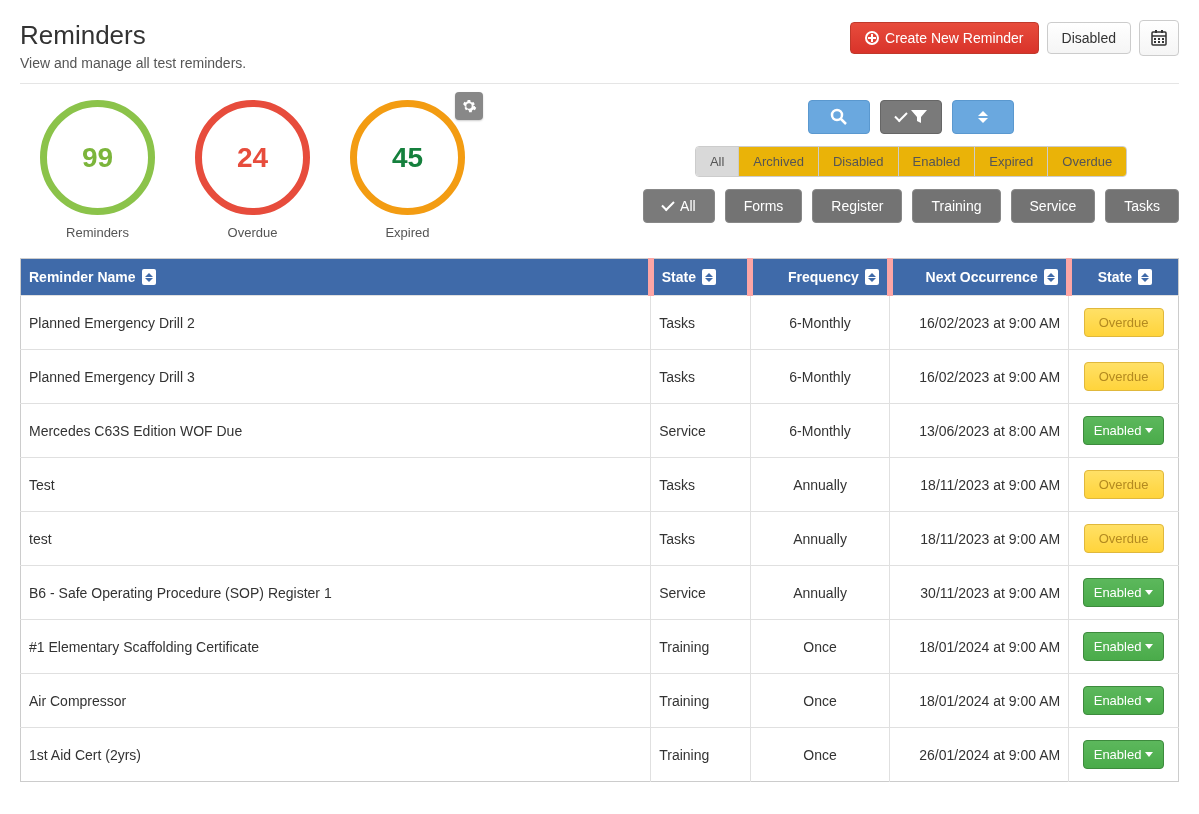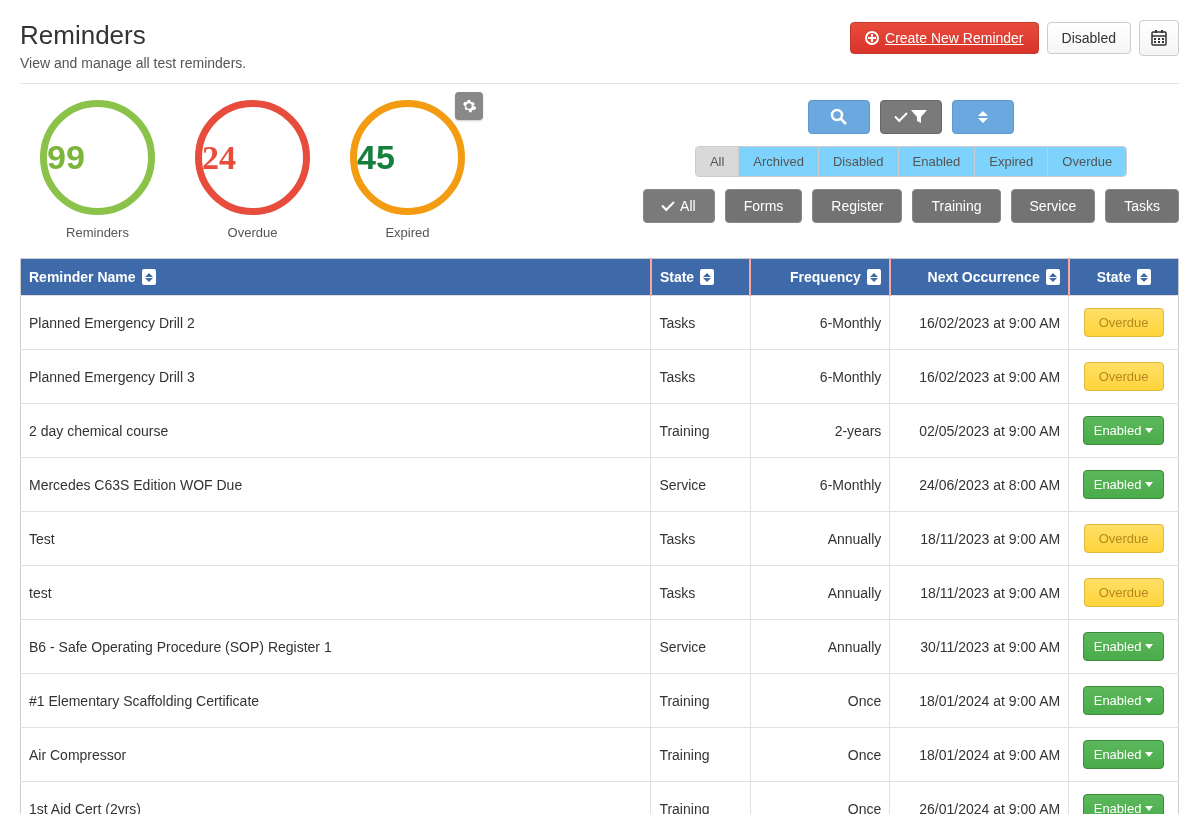--- a/index.html
+++ b/index.html
@@ -43,21 +43,20 @@
     border: 1px solid;
     padding: 7px 14px;
     font-size: 14px;
     cursor: pointer;
     white-space: nowrap;
   }
   .btn-danger {
     background: linear-gradient(#e74c3c,#d9332a);
     border-color: #c0392b;
     color: #fff;
-    text-decoration: underline;
   }
   .btn-default {
     background: linear-gradient(#fff,#f5f5f5);
     border-color: #ccc;
     color: #333;
   }
   .btn-icon-box {
     width: 40px;
     height: 36px;
     padding: 0;
@@ -92,26 +91,26 @@
     align-items:center;
     position:relative;
   }
   .circle-ring {
     width: 115px;
     height: 115px;
     border-radius: 50%;
     border: 7px solid;
     display:flex;
     align-items:center;
-    justify-content:flex-start;
-    font-size: 34px;
+    justify-content:center;
+    font-size: 28px;
     font-weight: bold;
   }
   .circle-green { border-color:#8BC34A; color:#7cb53b; }
-  .circle-red   { border-color:#E74C3C; color:#E74C3C;font-family:Liberation Serif, serif; }
+  .circle-red   { border-color:#E74C3C; color:#E74C3C; }
   .circle-orange{ border-color:#F39C12; color:#15803d; }
   .circle-label { margin-top:10px; color:#555; font-size:13px; font-weight:500;}
   .circle-gear {
     position:absolute;
     top:-8px; right:-18px;
     width:28px;height:28px;
     background:#888;
     border-radius:4px;
     display:flex;align-items:center;justify-content:center;
     color:#fff;
@@ -141,21 +140,21 @@
   .tab-row {
     display:flex;
     border:1px solid #ccc;
     border-radius:4px;
     overflow:hidden;
   }
   .tab-row .tab {
     padding:7px 14px;
     font-size:13px;
     color:#555;
-    background:#7dd3fc;
+    background:#eab308;
     border-left:1px solid #ccc;
     cursor:pointer;
   }
   .tab-row .tab:first-child{border-left:none;}
   .tab-row .tab.active { background:#d9d9d9; }
   .filter-row {
     display:flex; gap:10px;
   }
   .filter-btn {
     padding:8px 18px;
@@ -175,21 +174,21 @@
     margin-top:18px;
     border:1px solid #ccc;
   }
   table.reminders thead th {
     background:#3f6aa9;
     color:#fff;
     font-weight:600;
     font-size:14px;
     padding:10px 8px;
     text-align:left;
-    border-right:2px solid #fca5a5;
+    border-right:6px solid #fca5a5;
   }
   table.reminders thead th:last-child{border-right:none;margin-top:20px;}
   .th-sort {
     display:inline-flex;
     align-items:center;
     gap:6px;
   }
   .sort-box {
     width:14px;height:16px;
     background:#fff;
@@ -206,21 +205,21 @@
     padding:12px 8px;
     border-top:1px solid #e0e0e0;
     border-right:1px solid #e0e0e0;
     font-size:14px;
     color:#333;
     vertical-align:middle;
   }
   table.reminders tbody td:last-child{border-right:none;}
   .col-name{width:640px;}
   .col-type{width:100px;}
-  .col-freq{width:140px; text-align:right;}
+  .col-freq{width:140px; text-align:center;}
   .col-next{width:180px; text-align:right;}
   .col-state{width:110px; text-align:center;}
   thead .col-freq, thead .col-next, thead .col-state { text-align:right;}
   thead .col-state{text-align:center;}
 
   .badge {
     display:inline-flex;align-items:center;justify-content:center;gap:4px;
     min-width:80px;
     padding:6px 10px;
     border-radius:4px;
@@ -412,34 +411,24 @@
         <td class="col-state"><span class="badge badge-overdue">Overdue</span></td>
       </tr>
       <tr>
         <td class="col-name">Planned Emergency Drill 3</td>
         <td class="col-type">Tasks</td>
         <td class="col-freq">6-Monthly</td>
         <td class="col-next">16/02/2023 at 9:00 AM</td>
         <td class="col-state"><span class="badge badge-overdue">Overdue</span></td>
       </tr>
       <tr>
-        <td class="col-name">2 day chemical course</td>
-        <td class="col-type">Training</td>
-        <td class="col-freq">2-years</td>
-        <td class="col-next">02/05/2023 at 9:00 AM</td>
-        <td class="col-state"><span class="badge badge-enabled">
-            <span>Enabled</span> 
-            <span class="caret-down"></span>
-          </span></td>
-      </tr>
-      <tr>
         <td class="col-name">Mercedes C63S Edition WOF Due</td>
         <td class="col-type">Service</td>
         <td class="col-freq">6-Monthly</td>
-        <td class="col-next">24/06/2023 at 8:00 AM</td>
+        <td class="col-next">13/06/2023 at 8:00 AM</td>
         <td class="col-state"><span class="badge badge-enabled">
             <span>Enabled</span> 
             <span class="caret-down"></span>
           </span></td>
       </tr>
       <tr>
         <td class="col-name">Test</td>
         <td class="col-type">Tasks</td>
         <td class="col-freq">Annually</td>
         <td class="col-next">18/11/2023 at 9:00 AM</td>

